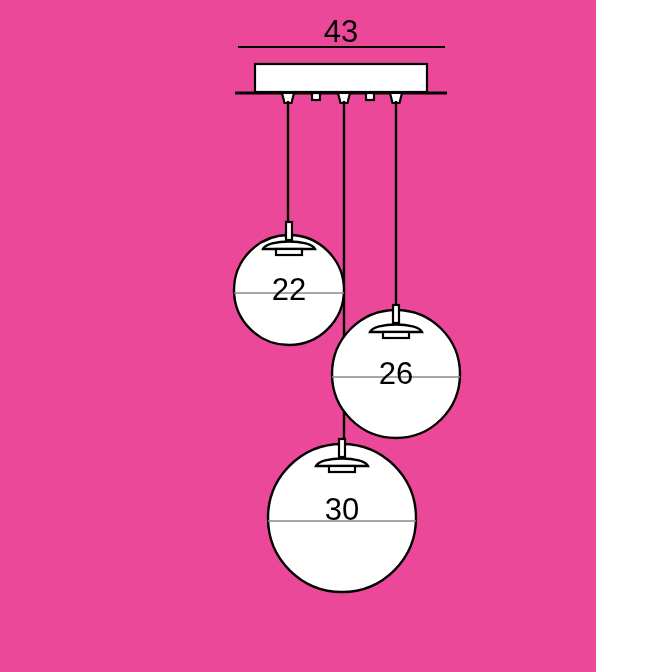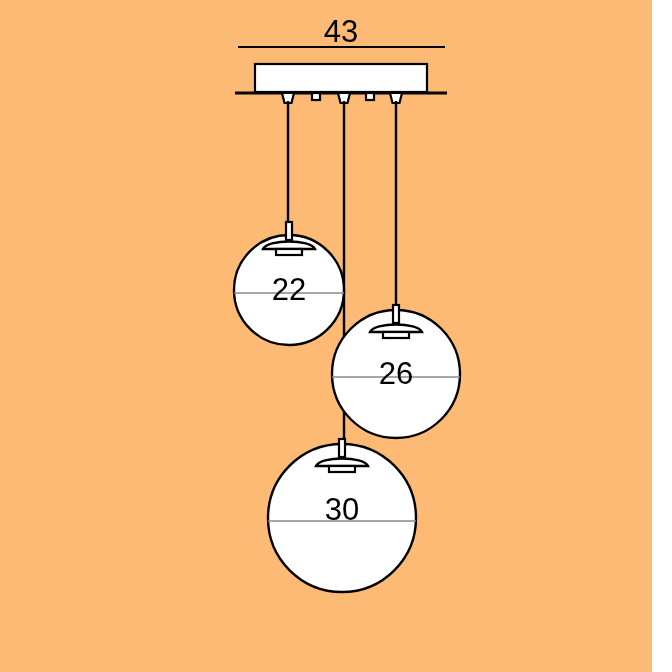--- a/index.html
+++ b/index.html
@@ -5,23 +5,23 @@
   html, body {
     margin: 0;
     padding: 0;
     background: #ffffff;
   }
   body {
     font-family: "Liberation Sans", sans-serif;
   }
   #drawing-canvas {
     position: relative;
-    width: 652px;
+    width: 596px;
     height: 672px;
-    background: #fdba74;
+    background: #ec4899;
     overflow: hidden;
   }
   #drawing-canvas svg {
     display: block;
   }
   .dim-text {
     font-family: "Liberation Sans", sans-serif;
     font-size: 31px;
     fill: #000000;
     text-anchor: middle;

